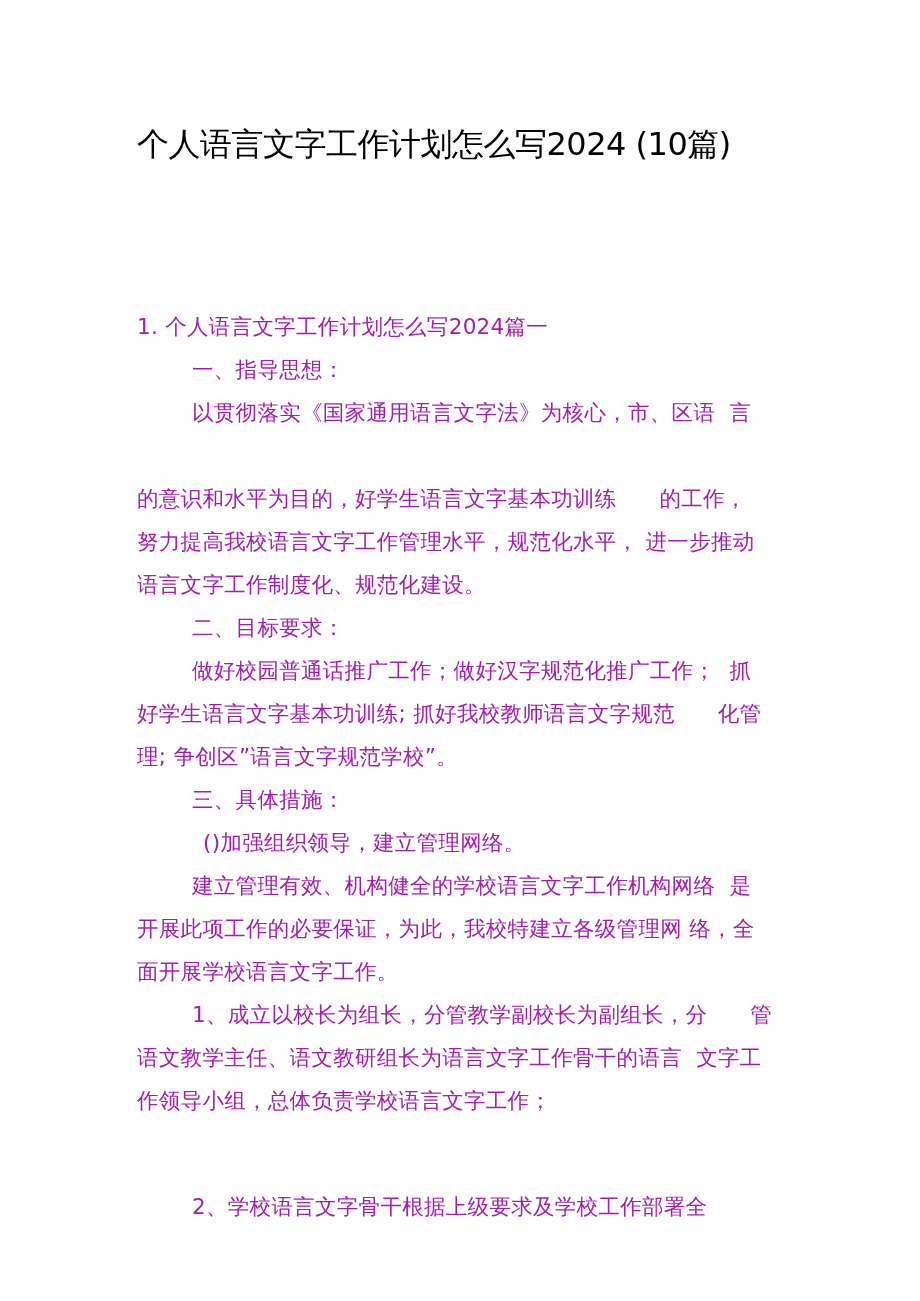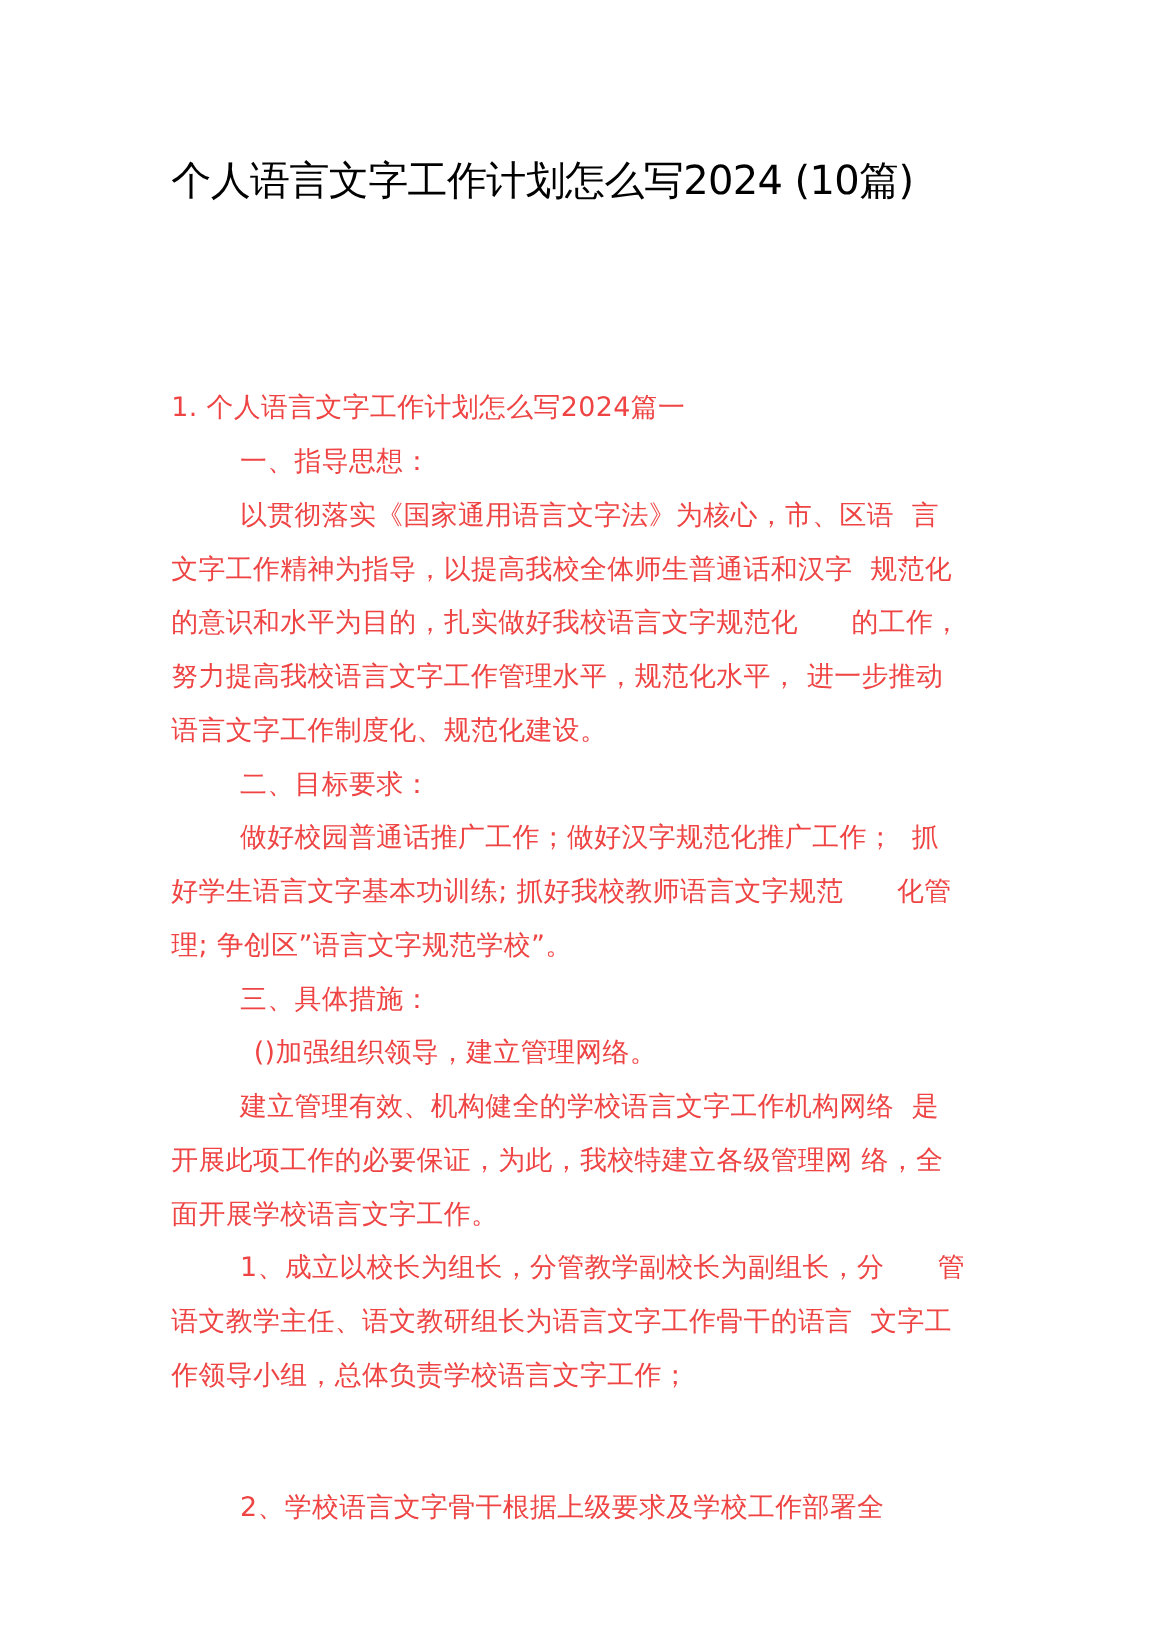--- a/index.html
+++ b/index.html
@@ -31,40 +31,39 @@
       letter-spacing: -0.5px;
       color: #000000;
       white-space: nowrap;
     }
     .line {
       position: absolute;
       left: 137px;
       font-size: 21.5px;
       line-height: 30px;
       white-space: pre;
-      color: #ef4444;
+      color: #a21caf;
       letter-spacing: 0.3px;
     }
     .indent { left: 192px; }
     .indent-sm { left: 203px; text-align: center; }
   </style>
 </head>
 <body>
 
 <div class="page">
 
   <div class="title">个人语言文字工作计划怎么写2024 (10篇)</div>
 
   <div class="line" style="top:312px;">1. 个人语言文字工作计划怎么写2024篇一</div>
 
   <div class="line indent" style="top:355px;">一、指导思想：</div>
 
   <div class="line indent" style="top:398px;">以贯彻落实《国家通用语言文字法》为核心，市、区语  言</div>
-  <div class="line" style="top:441px;">文字工作精神为指导，以提高我校全体师生普通话和汉字  规范化</div>
-  <div class="line" style="top:484px;">的意识和水平为目的，扎实做好我校语言文字规范化      的工作，</div>
+  <div class="line" style="top:484px;">的意识和水平为目的，好学生语言文字基本功训练      的工作，</div>
   <div class="line" style="top:527px;">努力提高我校语言文字工作管理水平，规范化水平， 进一步推动</div>
   <div class="line" style="top:570px;">语言文字工作制度化、规范化建设。</div>
 
   <div class="line indent" style="top:613px;">二、目标要求：</div>
 
   <div class="line indent" style="top:656px;">做好校园普通话推广工作；做好汉字规范化推广工作；  抓</div>
   <div class="line" style="top:699px;">好学生语言文字基本功训练; 抓好我校教师语言文字规范      化管</div>
   <div class="line" style="top:742px;text-align:center;">理; 争创区”语言文字规范学校”。</div>
 
   <div class="line indent" style="top:785px;">三、具体措施：</div>

